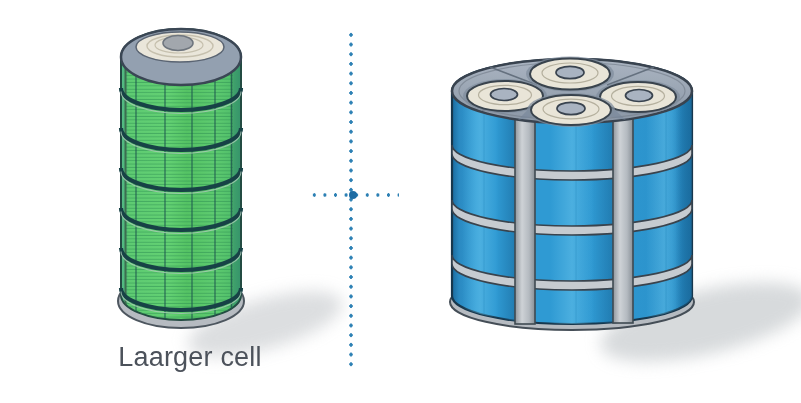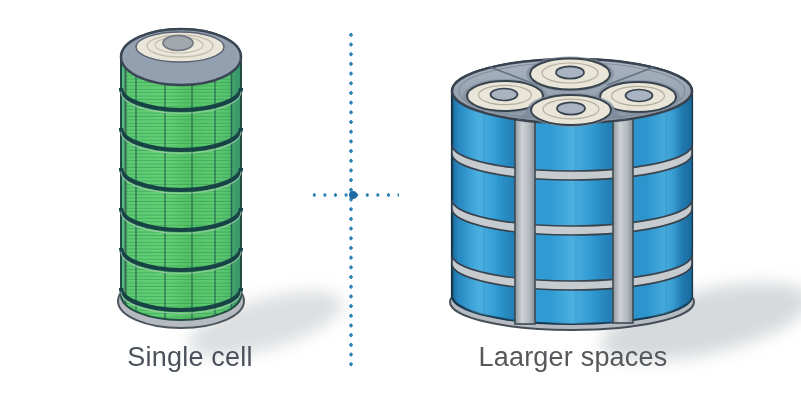--- a/index.html
+++ b/index.html
@@ -211,15 +211,14 @@
       </g>
       <g>
         <ellipse cx="131" cy="62" rx="44" ry="17" fill="#808d9d" opacity="0.75"></ellipse>
         <ellipse cx="131" cy="62" rx="40" ry="15" fill="#e9e5d8" stroke="#39434d" stroke-width="2"></ellipse>
         <ellipse cx="131" cy="61" rx="28" ry="9.8" fill="none" stroke="#b5b09e" stroke-width="1.2"></ellipse>
         <ellipse cx="131" cy="60.5" rx="14" ry="6.2" fill="#a9b3c1" stroke="#39434f" stroke-width="1.7"></ellipse>
       </g>
     </g>
   </svg>
 
-  <div class="caption left">Single cell</div>
-  <div class="caption right">Laarger spaces</div>
+  <div class="caption left">Laarger cell</div>
 </div>
 
 </body></html>

